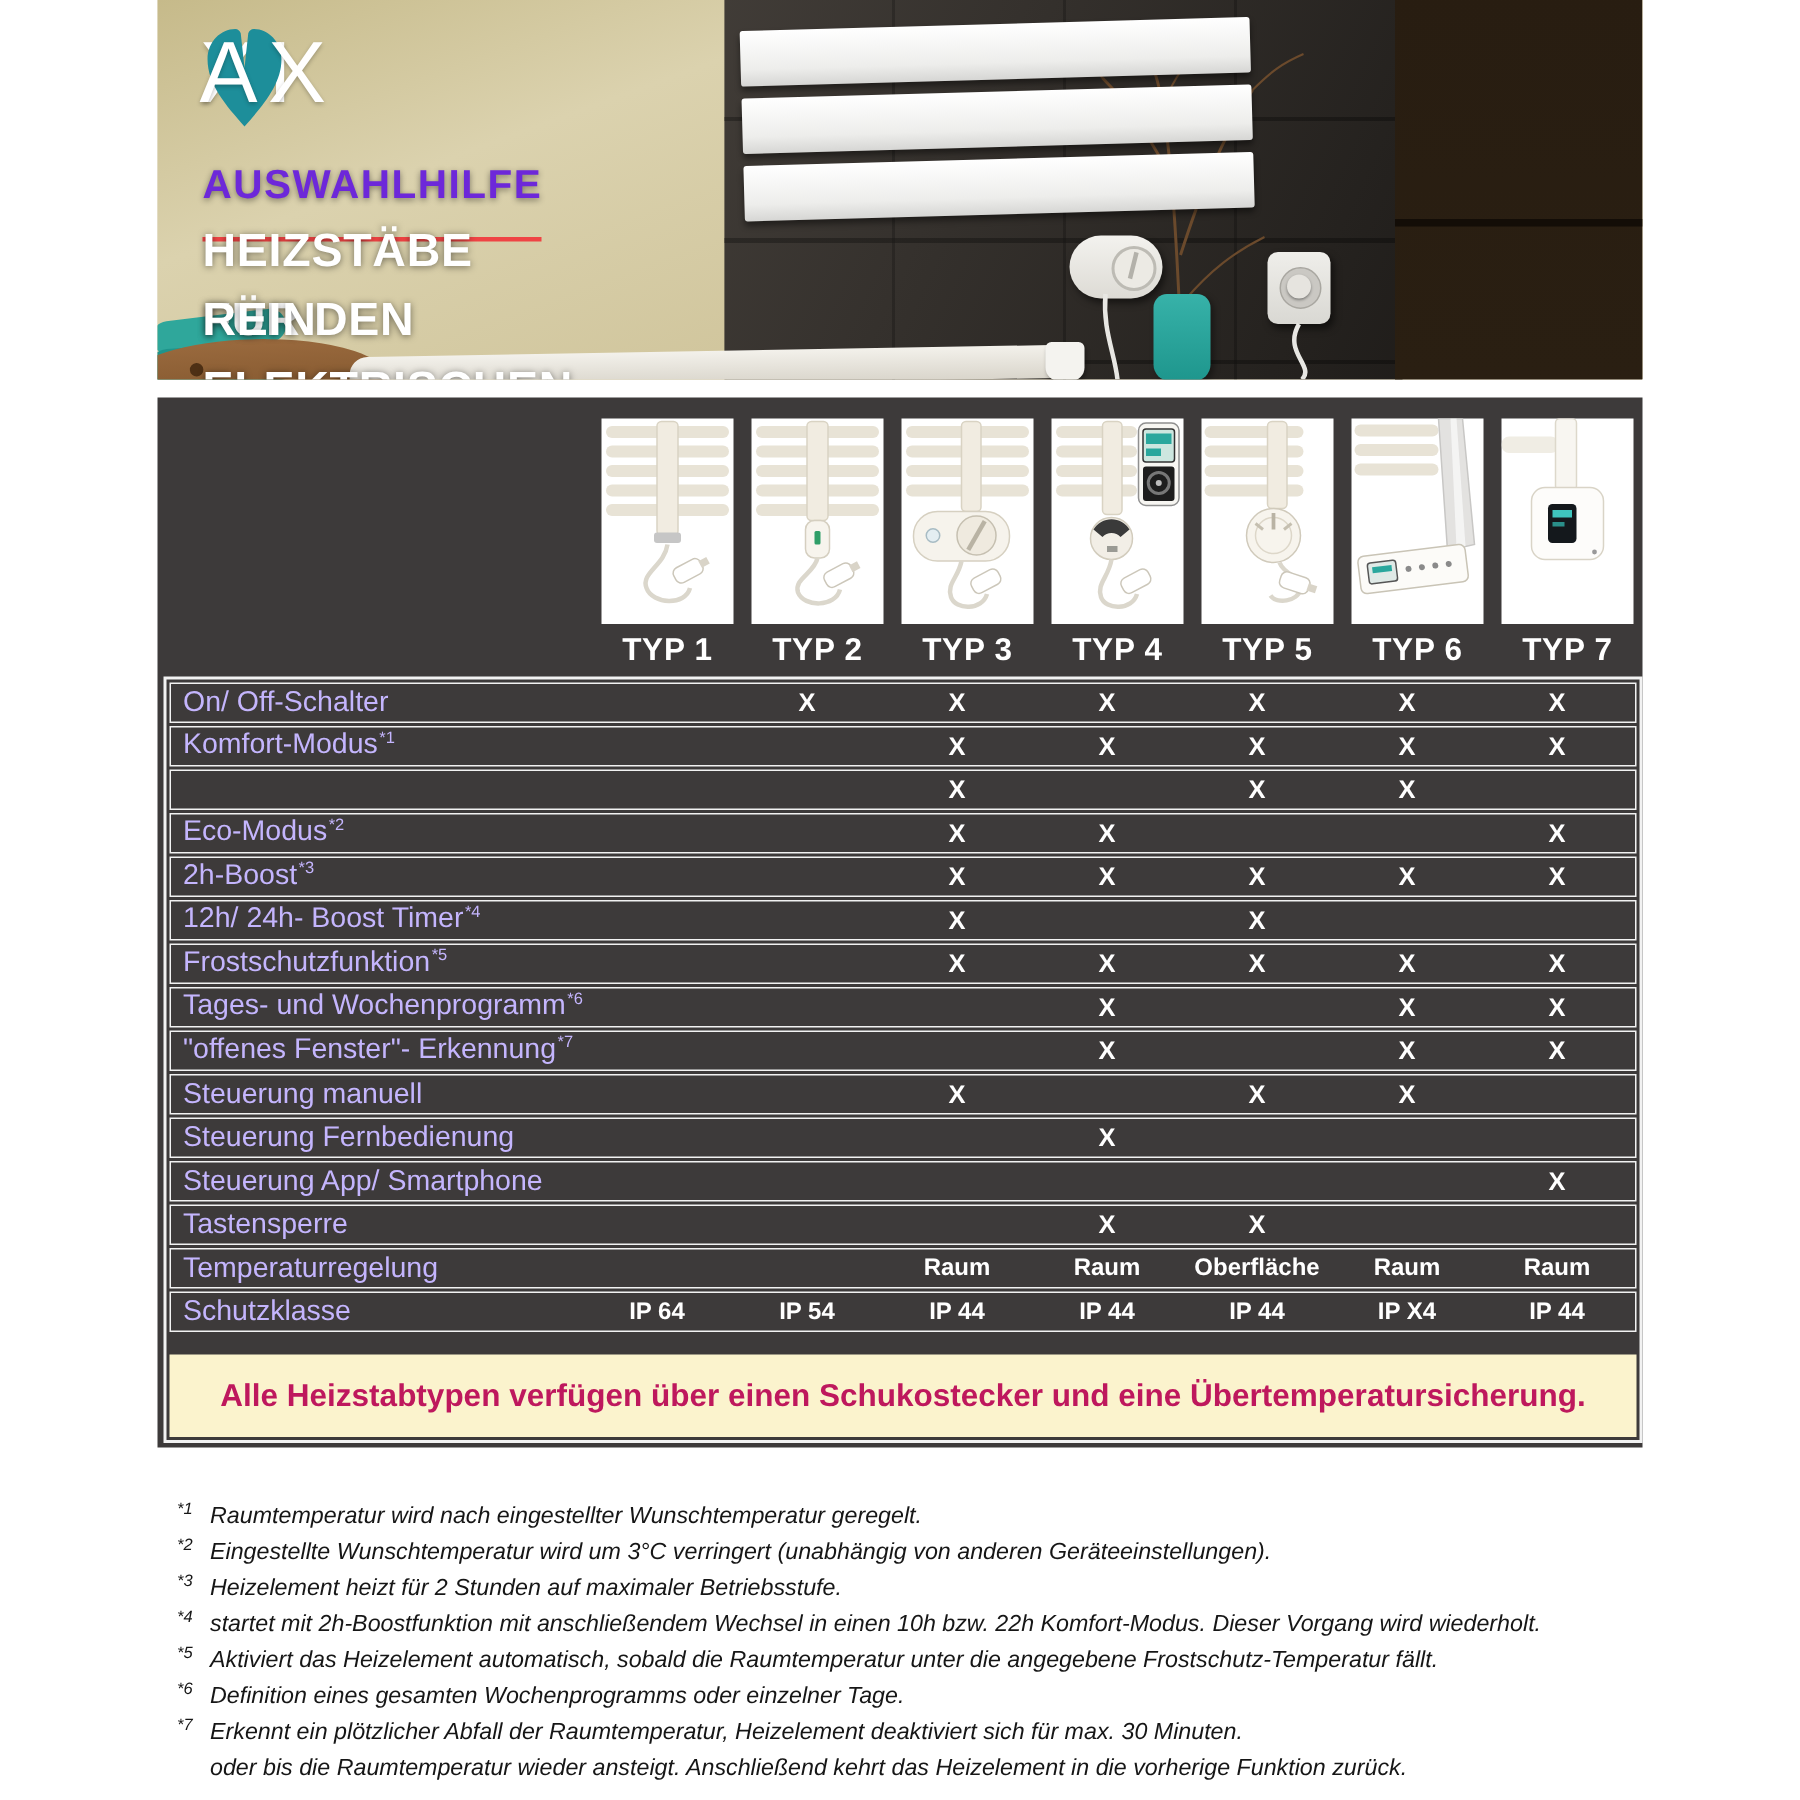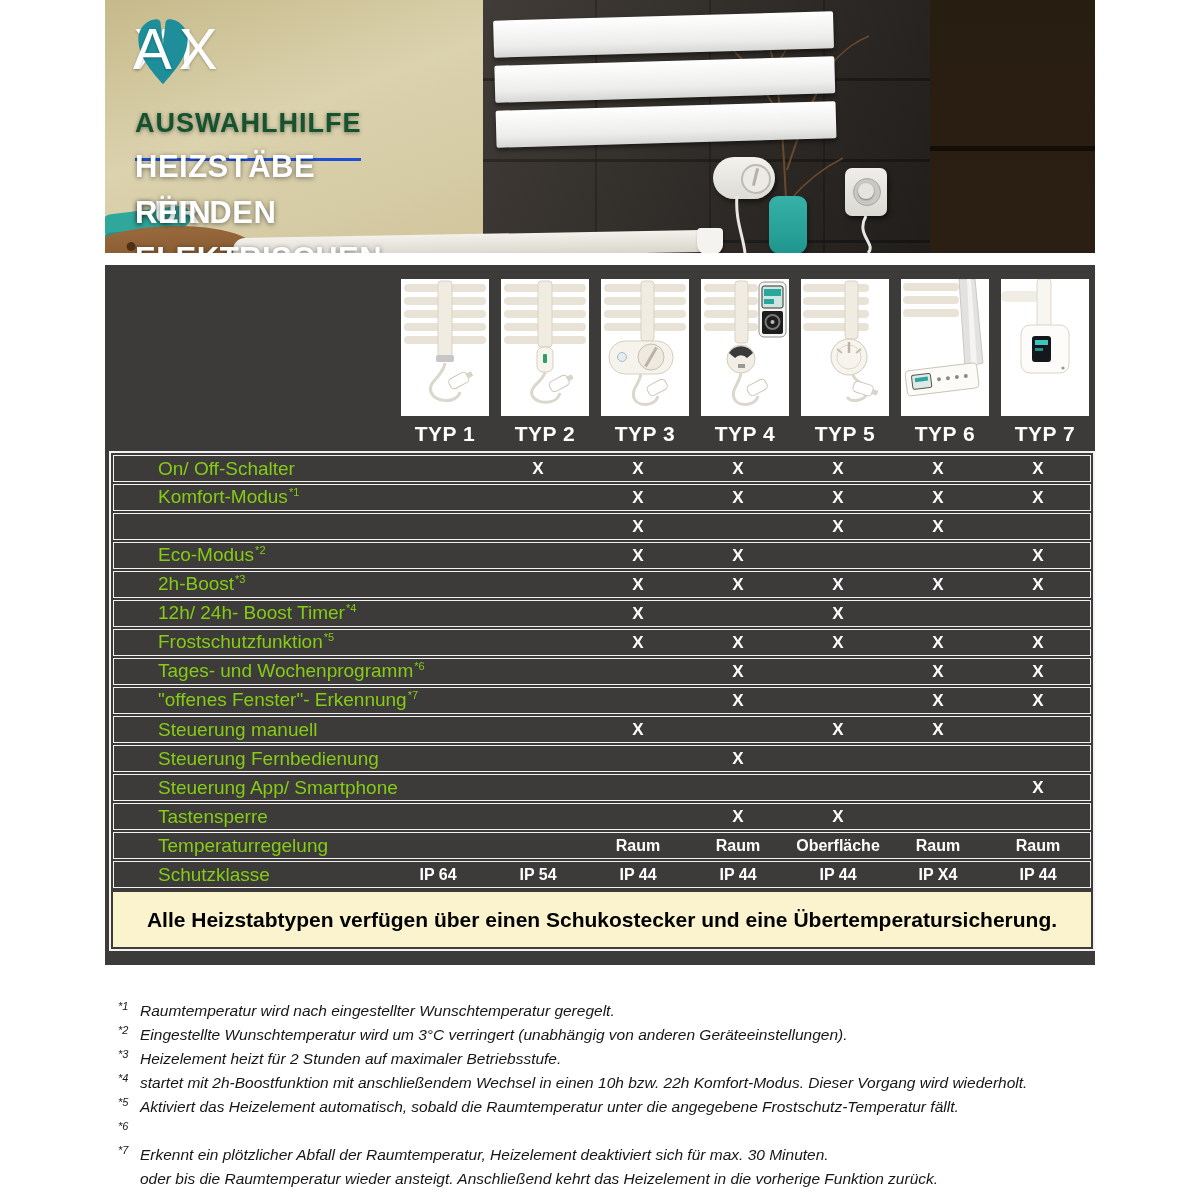--- a/index.html
+++ b/index.html
@@ -38,42 +38,42 @@
   .cup{left:592px;top:228px;width:26px;height:26px;background:#f4f3ef;border-radius:4px 4px 9px 9px;box-shadow:1px 2px 3px rgba(0,0,0,.35);}
   .vase{left:664px;top:196px;width:38px;height:58px;background:linear-gradient(#37b2a9,#1e968d);
     border-radius:9px 9px 11px 11px;box-shadow:2px 2px 4px rgba(0,0,0,.35);}
   svg.branches{left:480px;top:0;width:310px;height:240px;}
   svg.cables{left:600px;top:150px;width:300px;height:103px;}
 
   .logo{left:28px;top:14px;display:flex;align-items:flex-start;color:#fff;font-size:58px;
     letter-spacing:7px;line-height:1;font-weight:400;text-shadow:0 1px 3px rgba(0,0,0,.25);}
   .logo span{padding-top:6px;}
   .logo svg{width:56px;height:74px;margin:0 9px 0 2px;}
-  .kicker{left:30px;top:108px;font-size:27px;font-weight:bold;color:#14532d;letter-spacing:1px;
-    border-bottom:3px solid #1d4ed8;padding-bottom:19px;text-shadow:0 1px 4px rgba(0,0,0,.45);}
+  .kicker{left:30px;top:108px;font-size:27px;font-weight:bold;color:#6d28d9;letter-spacing:1px;
+    border-bottom:3px solid #ef4444;padding-bottom:19px;text-shadow:0 1px 4px rgba(0,0,0,.45);}
   .title{left:30px;top:144px;font-size:31px;font-weight:bold;color:#fff;line-height:46px;
     letter-spacing:.5px;margin:0;text-shadow:0 1px 5px rgba(0,0,0,.5);}
 
   
   .panel{position:absolute;left:105px;top:265px;width:990px;height:700px;background:#3d3a3a;}
   .strip{position:absolute;top:14px;left:0;width:990px;display:grid;grid-template-columns:290px repeat(7,100px);}
   .tilebox{display:flex;justify-content:center;}
   .tile{width:88px;height:137px;background:#fff;}
   .typ-row{position:absolute;top:157px;left:0;width:810px;display:grid;grid-template-columns:290px repeat(7,100px);}
   .typ-label{text-align:center;color:#fff;font-weight:bold;font-size:21px;letter-spacing:.5px;}
   .frame{position:absolute;top:186px;left:4px;width:978px;border:2px solid #f2f2f2;padding:2px;}
   .row{height:25px;margin-bottom:2px;border:1px solid #f2f2f2;display:grid;
     grid-template-columns:274px repeat(7,100px);align-items:center;background:#3d3a3a;}
-  .lab{padding-left:8px;color:#84cc16;font-size:19px;white-space:nowrap;margin-left:36px;}
+  .lab{padding-left:8px;color:#c4b5fd;font-size:19px;white-space:nowrap;}
   .lab sup{font-size:11px;margin-left:1px;}
   .cell{text-align:center;color:#fff;font-weight:bold;}
   .cell.x{font-size:17px;}
   .cell.txt{font-size:16px;}
-  .banner{margin-top:4px;height:55px;background:#fbf3cd;display:flex;align-items:center;justify-content:center;
-    font-weight:bold;font-size:21px;color:#000000;}
+  .banner{margin-top:15px;height:55px;background:#fbf3cd;display:flex;align-items:center;justify-content:center;
+    font-weight:bold;font-size:21px;color:#be185d;}
 
   
   .footnotes{position:absolute;left:118px;top:1002px;width:980px;color:#161616;font-style:italic;font-size:15.5px;}
   .fn{display:flex;align-items:flex-start;margin-bottom:7px;line-height:17px;}
   .fn-marker{font-size:11px;width:22px;flex:0 0 22px;transform:translateY(-4px);}
   .fn.cont{padding-left:22px;}
 </style>
 </head>
 <body>
 
@@ -474,20 +474,21 @@
       <div class="fn">
         <span class="fn-marker">*4</span>
         <span class="fn-text">startet mit 2h-Boostfunktion mit anschließendem Wechsel in einen 10h bzw. 22h Komfort-Modus. Dieser Vorgang wird wiederholt.</span>
       </div>
       <div class="fn">
         <span class="fn-marker">*5</span>
         <span class="fn-text">Aktiviert das Heizelement automatisch, sobald die Raumtemperatur unter die angegebene Frostschutz-Temperatur fällt.</span>
       </div>
       <div class="fn">
         <span class="fn-marker">*6</span>
+        <span class="fn-text">Definition eines gesamten Wochenprogramms oder einzelner Tage.</span>
       </div>
       <div class="fn">
         <span class="fn-marker">*7</span>
         <span class="fn-text">Erkennt ein plötzlicher Abfall der Raumtemperatur, Heizelement deaktiviert sich für max. 30 Minuten.</span>
       </div>
       <div class="fn cont">
         <span class="fn-text">oder bis die Raumtemperatur wieder ansteigt. Anschließend kehrt das Heizelement in die vorherige Funktion zurück.</span>
       </div>
     </section>
 </div>

